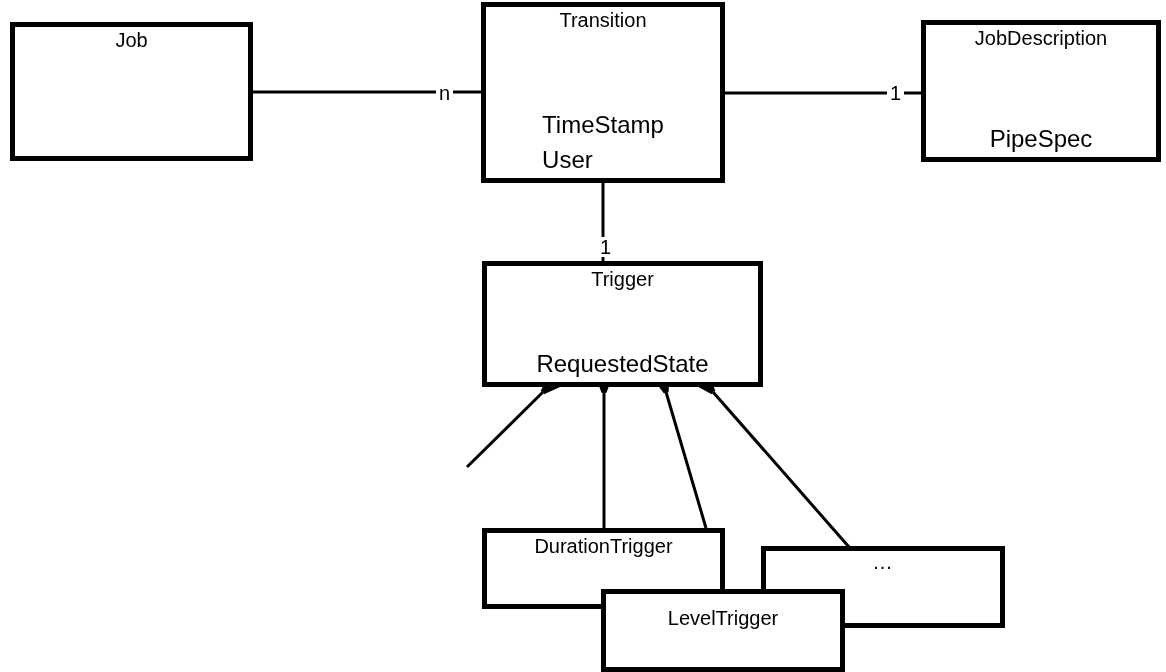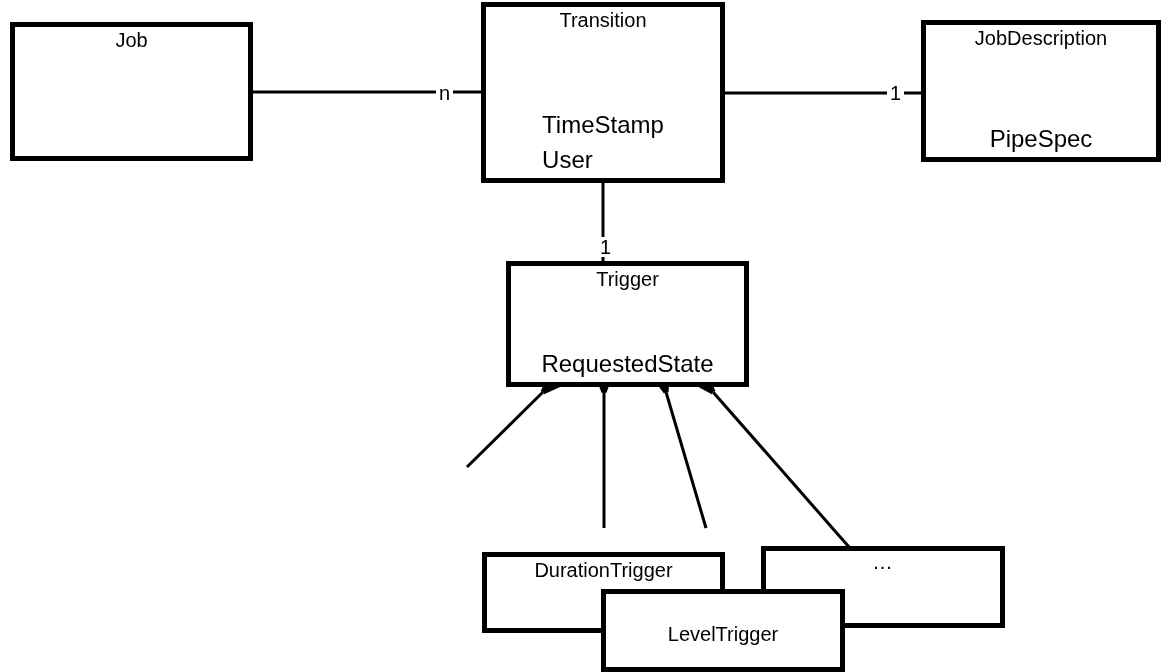--- a/index.html
+++ b/index.html
@@ -121,44 +121,44 @@
 
   <div class="uml-box" style="left:921px; top:20px; width:240px; height:142px;">
     <div class="box-body">
       <div class="box-title">JobDescription</div>
       <div class="attr-list left-align">
         <div class="attr-item">PipeSpec</div>
       </div>
     </div>
   </div>
 
-  <div class="uml-box" style="left:506px; top:261px; width:243px; height:126px;">
+  <div class="uml-box" style="left:482px; top:261px; width:281px; height:126px;">
     <div class="box-body">
       <div class="box-title">Trigger</div>
       <div class="attr-list">
         <div class="attr-item">RequestedState</div>
       </div>
     </div>
   </div>
 
 
-  <div class="uml-box" style="left:482px; top:552px; width:243px; height:81px; z-index:5;">
+  <div class="uml-box" style="left:482px; top:528px; width:243px; height:81px; z-index:5;">
     <div class="box-body">
       <div class="box-title">DurationTrigger</div>
     </div>
   </div>
 
   <div class="uml-box" style="left:761px; top:546px; width:244px; height:82px; z-index:5;">
     <div class="box-body">
       <div class="ellipsis-text">...</div>
     </div>
   </div>
 
   <div class="uml-box" style="left:601px; top:589px; width:244px; height:83px; z-index:6;">
-    <div class="box-body" style="justify-content:flex-start; padding-top:27px;">
+    <div class="box-body" style="justify-content:flex-start; padding-top:11px;">
       <div class="box-title">LevelTrigger</div>
     </div>
   </div>
 
   <div class="assoc-label" style="left:436px; top:83px;">n</div>
 
   <div class="assoc-label" style="left:887px; top:83px;">1</div>
 
   <div class="assoc-label" style="left:597px; top:237px;">1</div>
 

